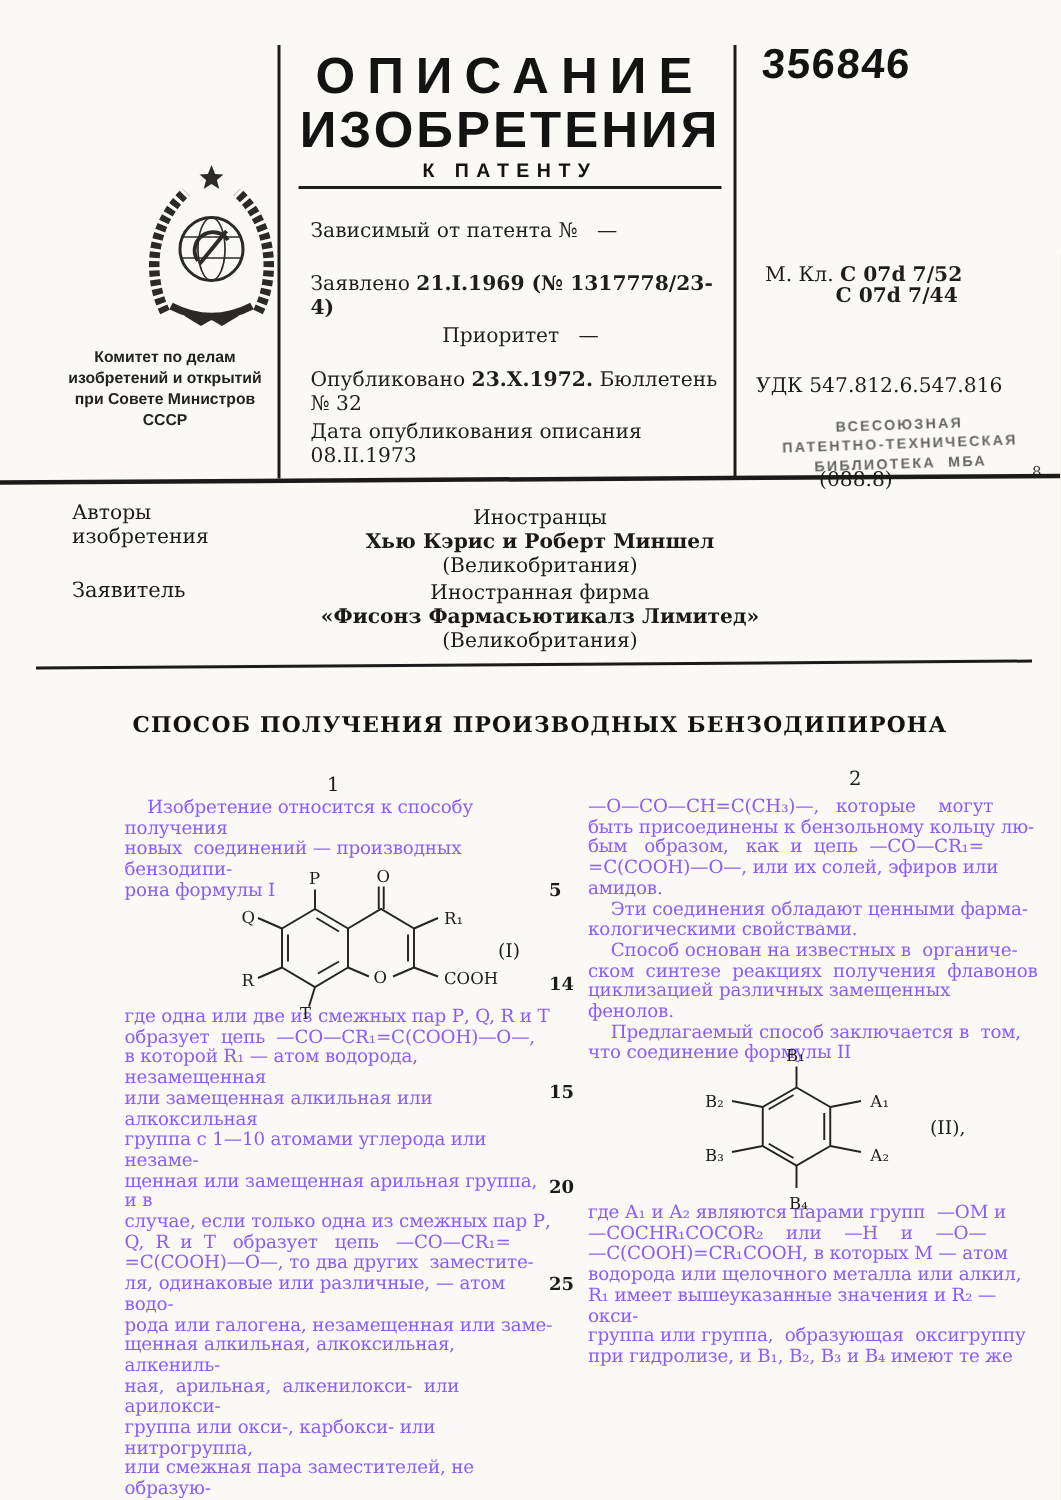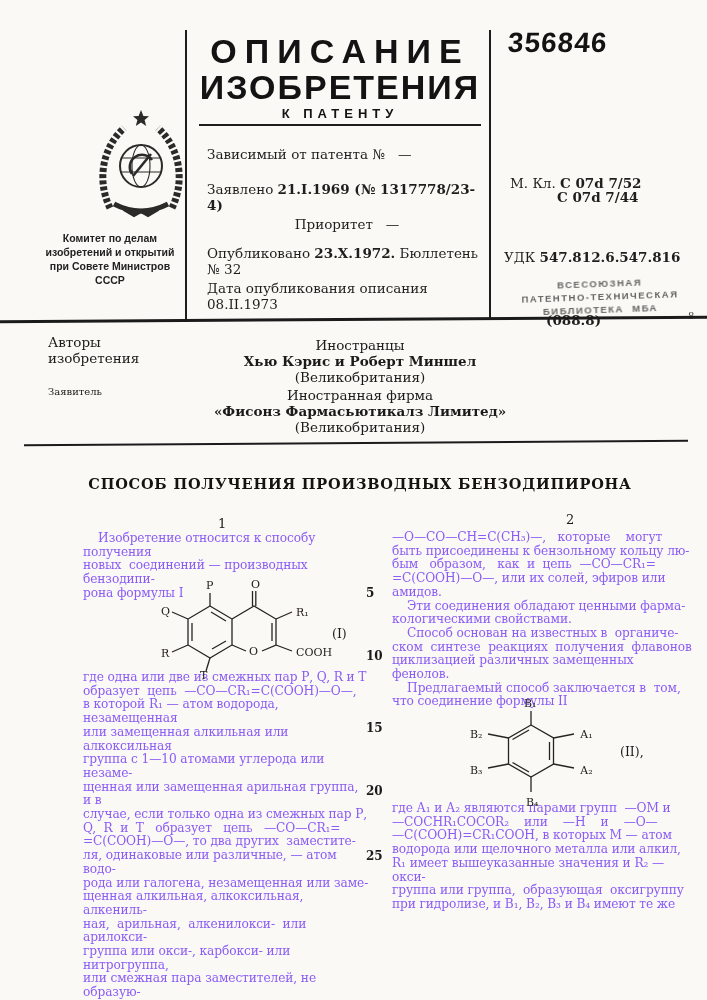--- a/index.html
+++ b/index.html
@@ -25,34 +25,34 @@
   .doc-t2{left:193px;top:68px;width:294px;font-size:34px;font-weight:bold;letter-spacing:2px;color:#131313;}
   .doc-t3{left:193px;top:106px;width:294px;font-size:13px;font-weight:bold;letter-spacing:5px;color:#131313;}
   .t3rule{left:199px;top:124px;width:282px;height:2px;background:#1d1d1d;}
   .patnum{left:508px;top:27px;font-size:28px;font-weight:bold;letter-spacing:1px;color:#131313;transform:skewX(-4deg);}
   .fld{left:207px;width:280px;font-size:13.5px;color:#201e1c;}
   .f1{top:146px;} .f2{top:181px;} .f3{top:216px;text-align:center;} .f4{top:245px;} .f5{top:280px;}
   .mkl{left:510px;top:176px;font-size:13.5px;line-height:14px;color:#201e1c;}
   .mkl .v{font-weight:bold;}
   .mkl .ind{padding-left:47px;}
   .udk{left:504px;top:250px;font-size:13.5px;line-height:15px;color:#201e1c;}
-  .udk .v{font-weight:bold;}
+  .udk .v{font-weight:normal;}
   .udk .ind{padding-left:42px;margin-top:48px;}
   .stamp{
     left:497px;top:277px;width:206px;text-align:center;
     font-size:9.5px;font-weight:bold;letter-spacing:1.5px;line-height:13px;
     color:#4a4a48;transform:rotate(-2deg);filter:blur(0.5px);opacity:.85;
   }
   .margin8{left:688px;top:310px;font-size:10px;color:#3c3c3c;}
   .hrule1{left:0px;top:318px;width:707px;height:2.5px;background:#1b1b1b;transform:rotate(-0.35deg);}
   .hrule2{left:24px;top:442px;width:664px;height:2px;background:#1b1b1b;transform:rotate(-0.4deg);}
 
   
   .authors-label{left:48px;top:334px;font-size:13.5px;line-height:16px;}
-  .applicant-label{left:48px;top:386px;font-size:10px;}
+  .applicant-label{left:48px;top:386px;font-size:14px;}
   .party-ctr{left:160px;width:400px;text-align:center;font-size:13.5px;line-height:16px;}
   .p1{top:337px;} .p2{top:353px;font-weight:bold;} .p3{top:369px;}
   .p4{top:387px;} .p5{top:403px;font-weight:bold;} .p6{top:419px;}
 
   
   .inv-title{left:60px;top:475px;width:600px;text-align:center;font-size:14.5px;font-weight:bold;letter-spacing:0.8px;color:#151310;}
   .colmark{font-size:13px;}
   .cm1{left:218px;top:516px;} .cm2{left:566px;top:512px;}
   .body-txt{font-size:12.2px;line-height:13.7px;color:#8b5cf6;letter-spacing:-0.1px;}
   .left-intro{left:83px;top:532px;width:286px;}
@@ -158,21 +158,21 @@
   <div class="abs party-ctr p5">«Фисонз Фармасьютикалз Лимитед»</div>
   <div class="abs party-ctr p6">(Великобритания)</div>
 
   <div class="abs hrule2"></div>
 
   <div class="abs inv-title">СПОСОБ ПОЛУЧЕНИЯ ПРОИЗВОДНЫХ БЕНЗОДИПИРОНА</div>
 
   <div class="abs colmark cm1">1</div>
   <div class="abs colmark cm2">2</div>
   <div class="abs gnum g5">5</div>
-  <div class="abs gnum g10">10</div>
+  <div class="abs gnum g10">14</div>
   <div class="abs gnum g15">15</div>
   <div class="abs gnum g20">20</div>
   <div class="abs gnum g25">25</div>
 
   <div class="abs body-txt left-intro lines">    Изобретение относится к способу получения
 новых  соединений — производных  бензодипи-
 рона формулы I</div>
   <div class="abs body-txt left-after lines">где одна или две из смежных пар Р, Q, R и Т
 образует  цепь  —СО—СR₁=С(СООН)—О—,
 в которой R₁ — атом водорода, незамещенная

